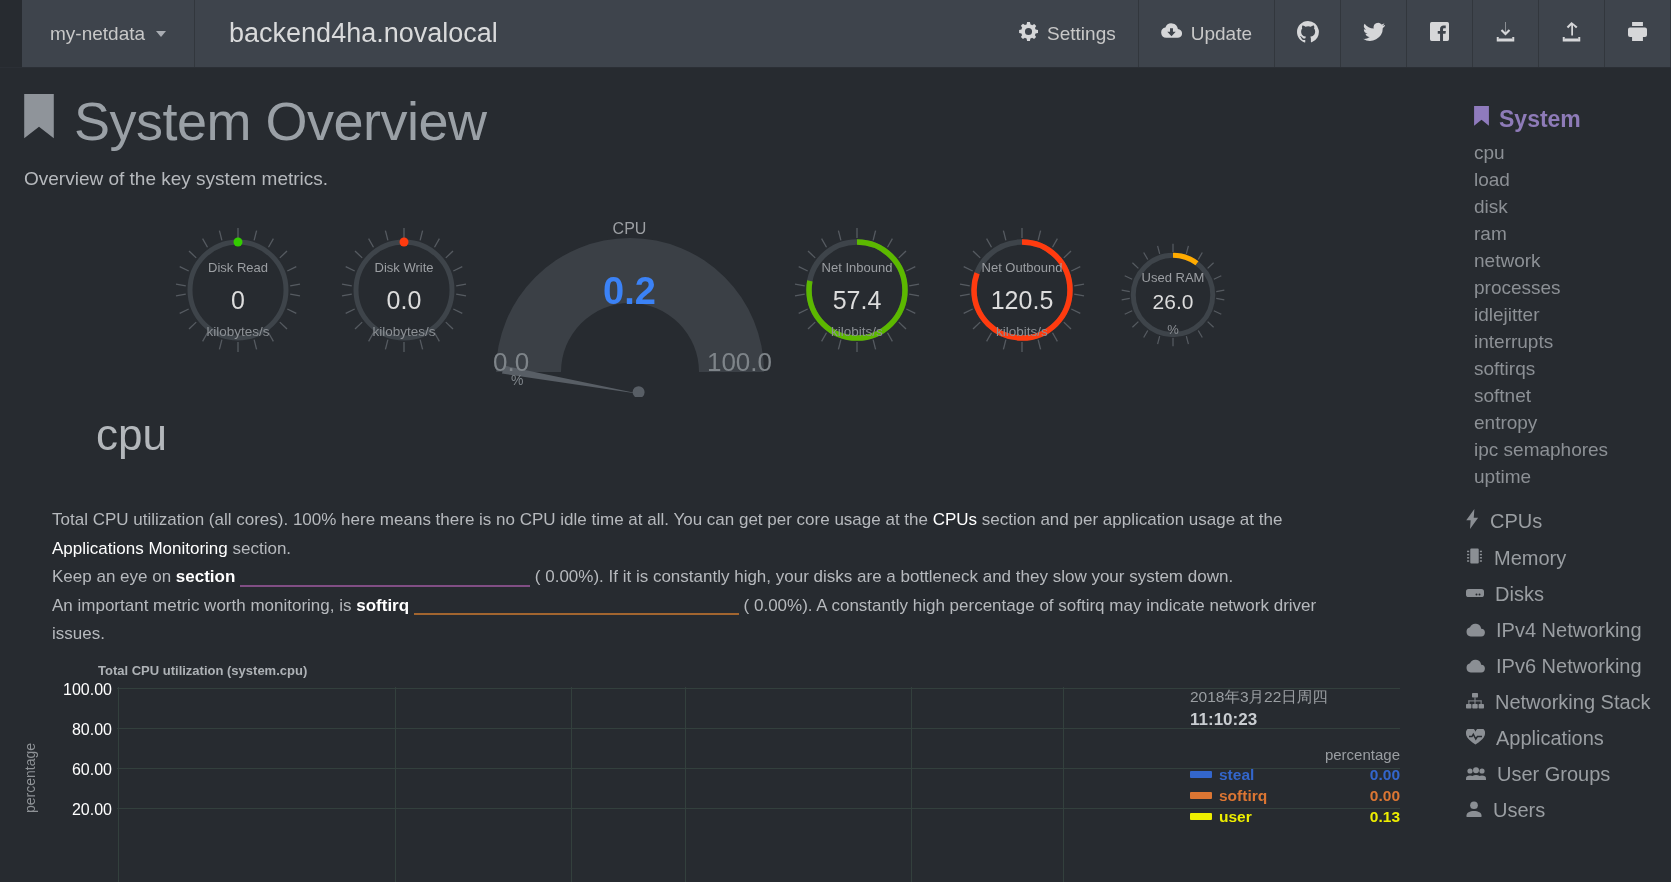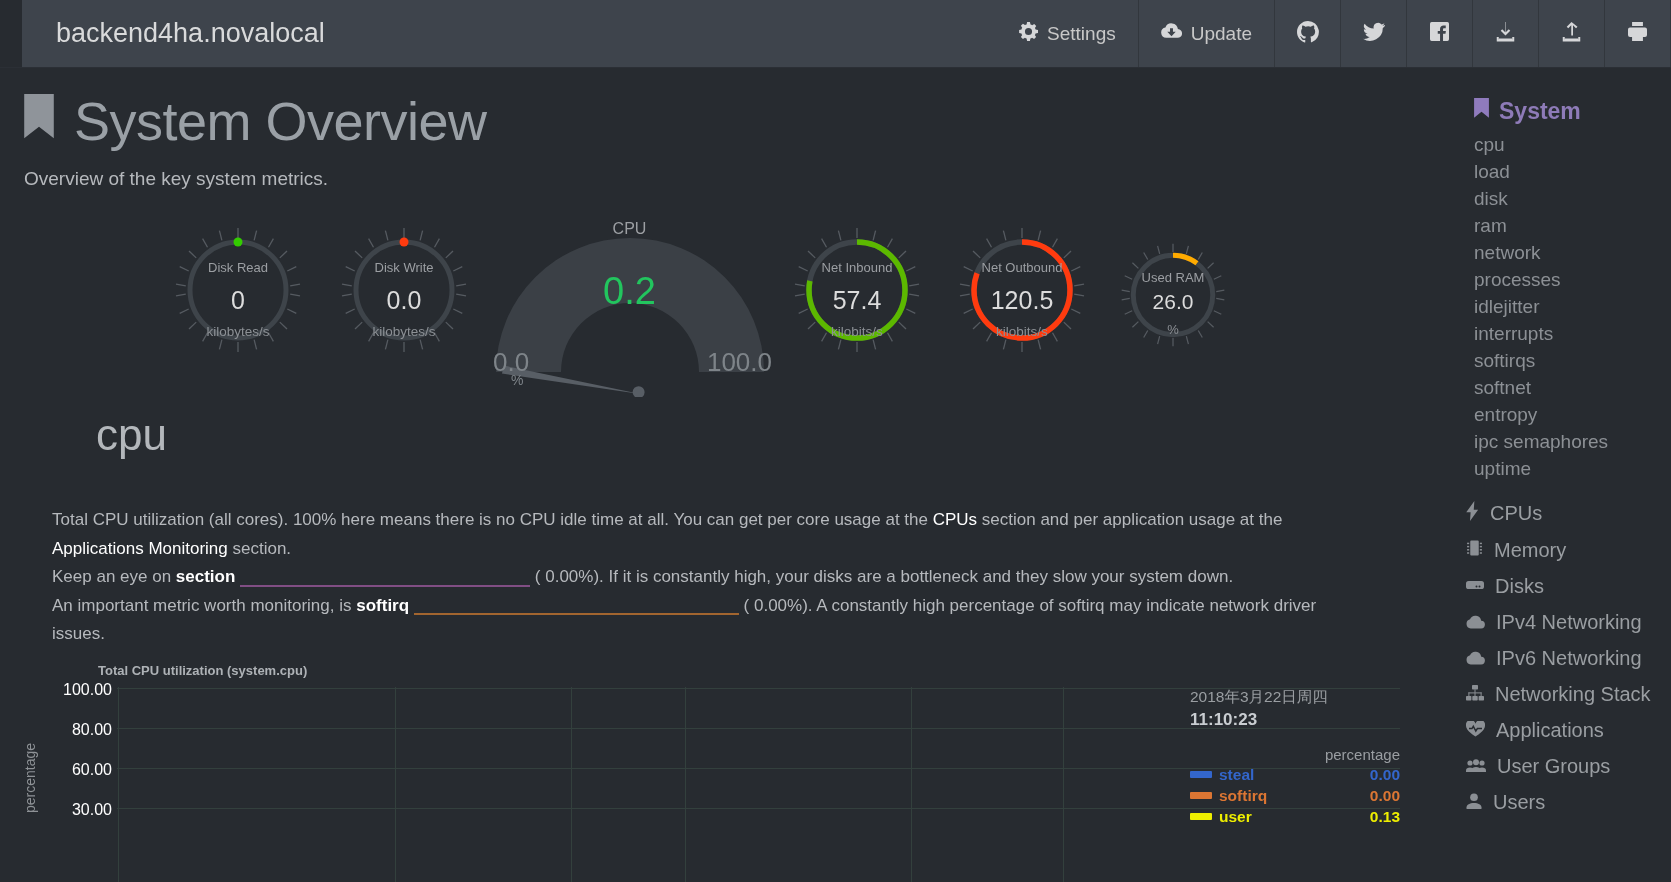--- a/index.html
+++ b/index.html
@@ -114,21 +114,21 @@
     text-align: center;
     font-size: 13.5px; color: #8c9095;
   }
   .cpu-gauge { position: absolute; }
   .cpu-gauge .title {
     position: absolute; top: -2px; left: 0; right: 0;
     text-align: center; font-size: 16px; color: #9c9fa3;
   }
   .cpu-gauge .bigvalue {
     position: absolute; top: 48px; left: 0; right: 0;
-    text-align: center; font-size: 38px; font-weight: normal; color: #22c55e;
+    text-align: center; font-size: 38px; font-weight: bold; color: #3b82f6;
   }
   .cpu-gauge .minlbl {
     position: absolute; left: 6px; top: 125px;
     font-size: 26px; color: #7e8489;
   }
   .cpu-gauge .maxlbl {
     position: absolute; right: 0px; top: 125px;
     font-size: 26px; color: #7e8489;
   }
   .cpu-gauge .unitlbl {
@@ -213,21 +213,21 @@
     margin-right: 7px; flex: 0 0 auto;
   }
   .legend-name { flex: 1 1 auto; }
   .legend-val { text-align: right; }
 
   
   .sidebar {
     position: absolute; right: 0; top: 0;
     width: 211px; height: 814px;
     background: #272b30;
-    padding-top: 30px;
+    padding-top: 38px;
     overflow: hidden;
   }
   .sb-section-head {
     display: flex; align-items: center; gap: 10px;
     padding-left: 14px;
     color: #8e7bb8;
     font-size: 23px;
     font-weight: bold;
     position: relative;
     cursor: pointer;
@@ -250,20 +250,24 @@
   .sb-item svg { fill: #8b8f94; flex: 0 0 auto; }
   .sb-sub-list { margin-top: 7px; }
   .sb-items { margin-top: 18px; }
 </style>
 </head>
 <body>
 
 <div class="navbar">
   <div class="nav-left-pad"></div>
 
+  <div class="nav-brand">
+    <span>my-netdata</span>
+    <span class="caret"></span>
+  </div>
 
   <div class="nav-host">backend4ha.novalocal</div>
 
   <div class="nav-spacer"></div>
 
 
   <div class="nav-cell">
     <span>
       <svg width="19" height="19" viewBox="0 0 16 16">
           <path d="M16 9.2V6.8l-2-.4a6.3 6.3 0 0 0-.6-1.4l1.1-1.7-1.7-1.7-1.7 1.1c-.4-.3-.9-.5-1.4-.6L9.2 0H6.8l-.4 2c-.5.1-1 .3-1.4.6L3.3 1.5 1.6 3.2l1.1 1.7c-.3.5-.5.9-.6 1.5l-2 .4v2.4l2 .4c.1.5.3 1 .6 1.4l-1.1 1.7 1.7 1.7 1.7-1.1c.4.3.9.5 1.4.6l.4 2h2.4l.4-2c.5-.1 1-.3 1.4-.6l1.7 1.1 1.7-1.7-1.1-1.7c.3-.4.5-.9.6-1.4l2-.4zM8 11a3 3 0 1 1 0-6 3 3 0 0 1 0 6z"></path>
@@ -560,21 +564,21 @@
 
     <div class="chart-wrap">
       <div class="chart-title">Total CPU utilization (system.cpu)</div>
 
       <div class="y-axis-title">percentage</div>
 
       <div class="y-ticks">
         <div class="y-tick" style="top:18px;">100.00</div>
         <div class="y-tick" style="top:58px;">80.00</div>
         <div class="y-tick" style="top:98px;">60.00</div>
-        <div class="y-tick" style="top:138px;">30.00</div>
+        <div class="y-tick" style="top:138px;">20.00</div>
       </div>
 
       <div class="plot">
         <div class="gridline-h" style="top:1px;"></div>
         <div class="gridline-h" style="top:41px;"></div>
         <div class="gridline-h" style="top:81px;"></div>
         <div class="gridline-h" style="top:121px;"></div>
 
         <div class="gridline-v" style="left:1px;"></div>
         <div class="gridline-v" style="left:278px;"></div>

